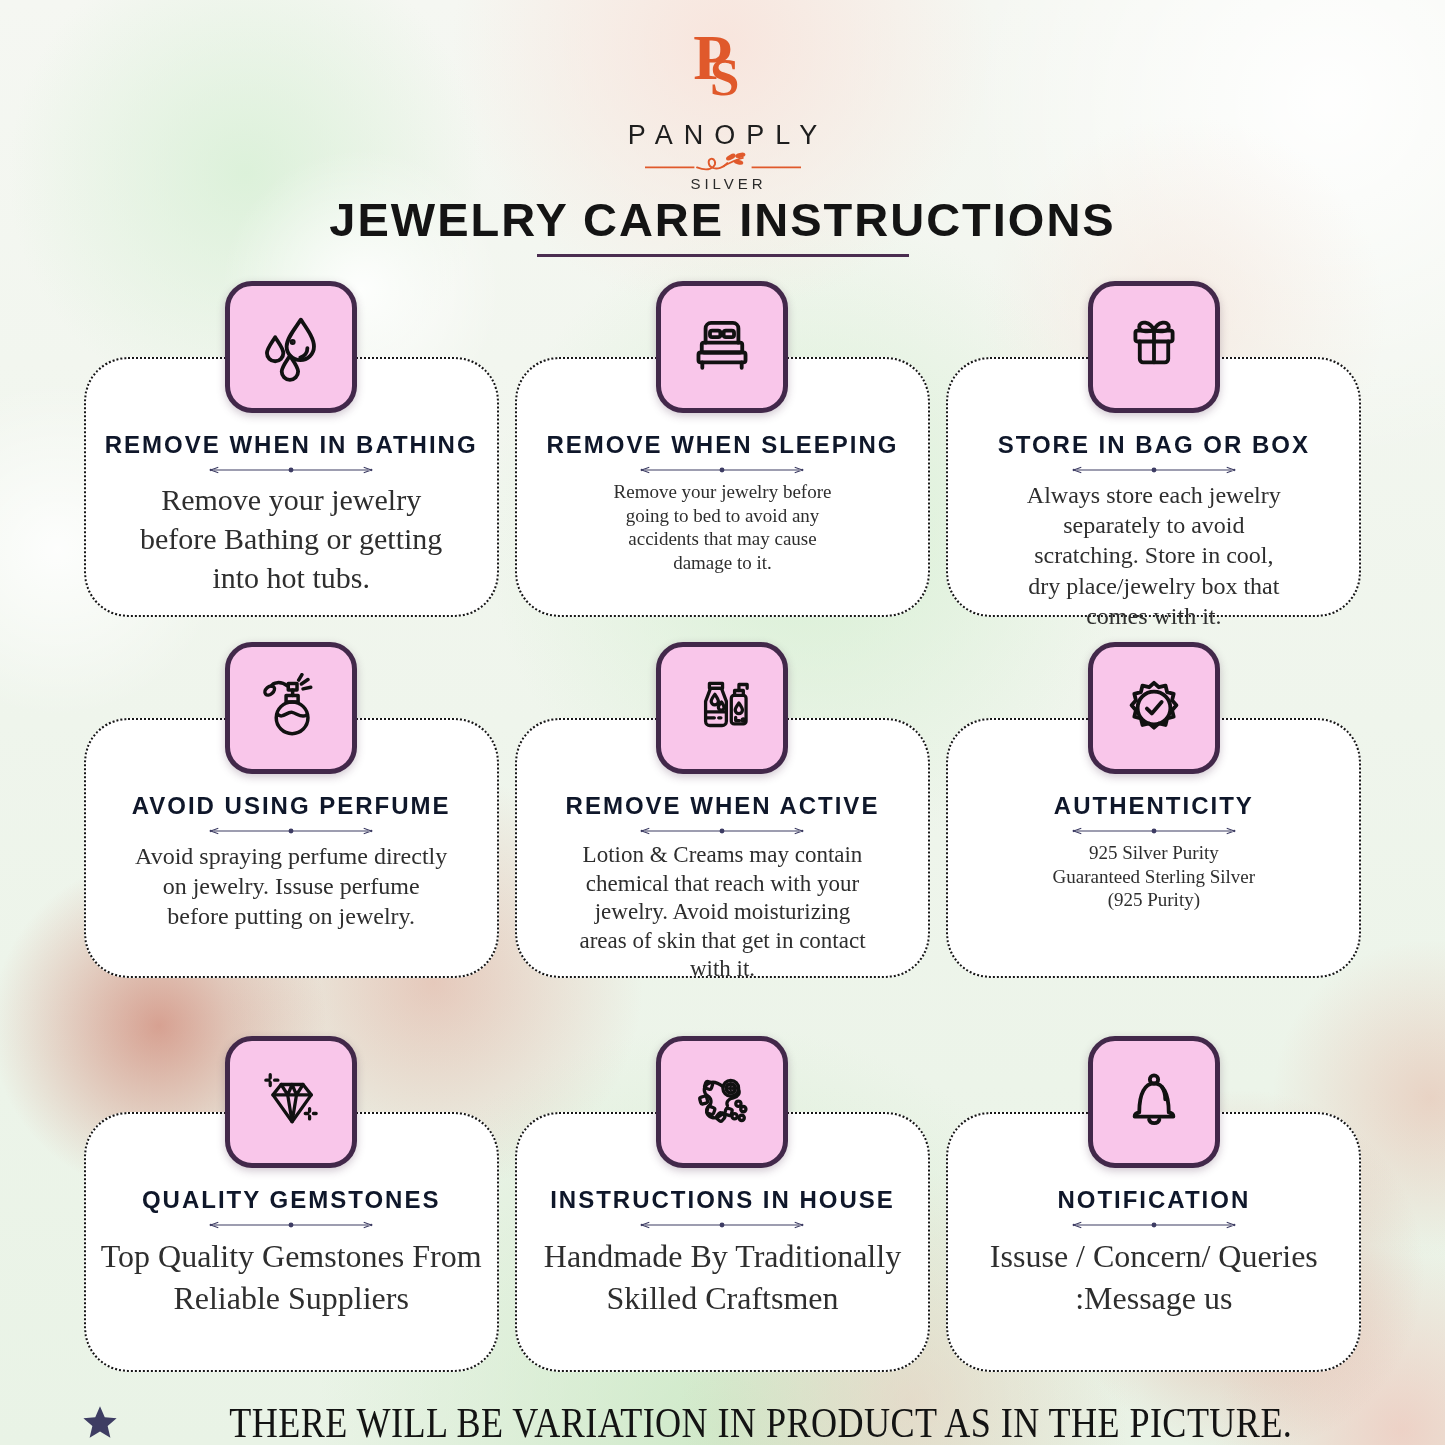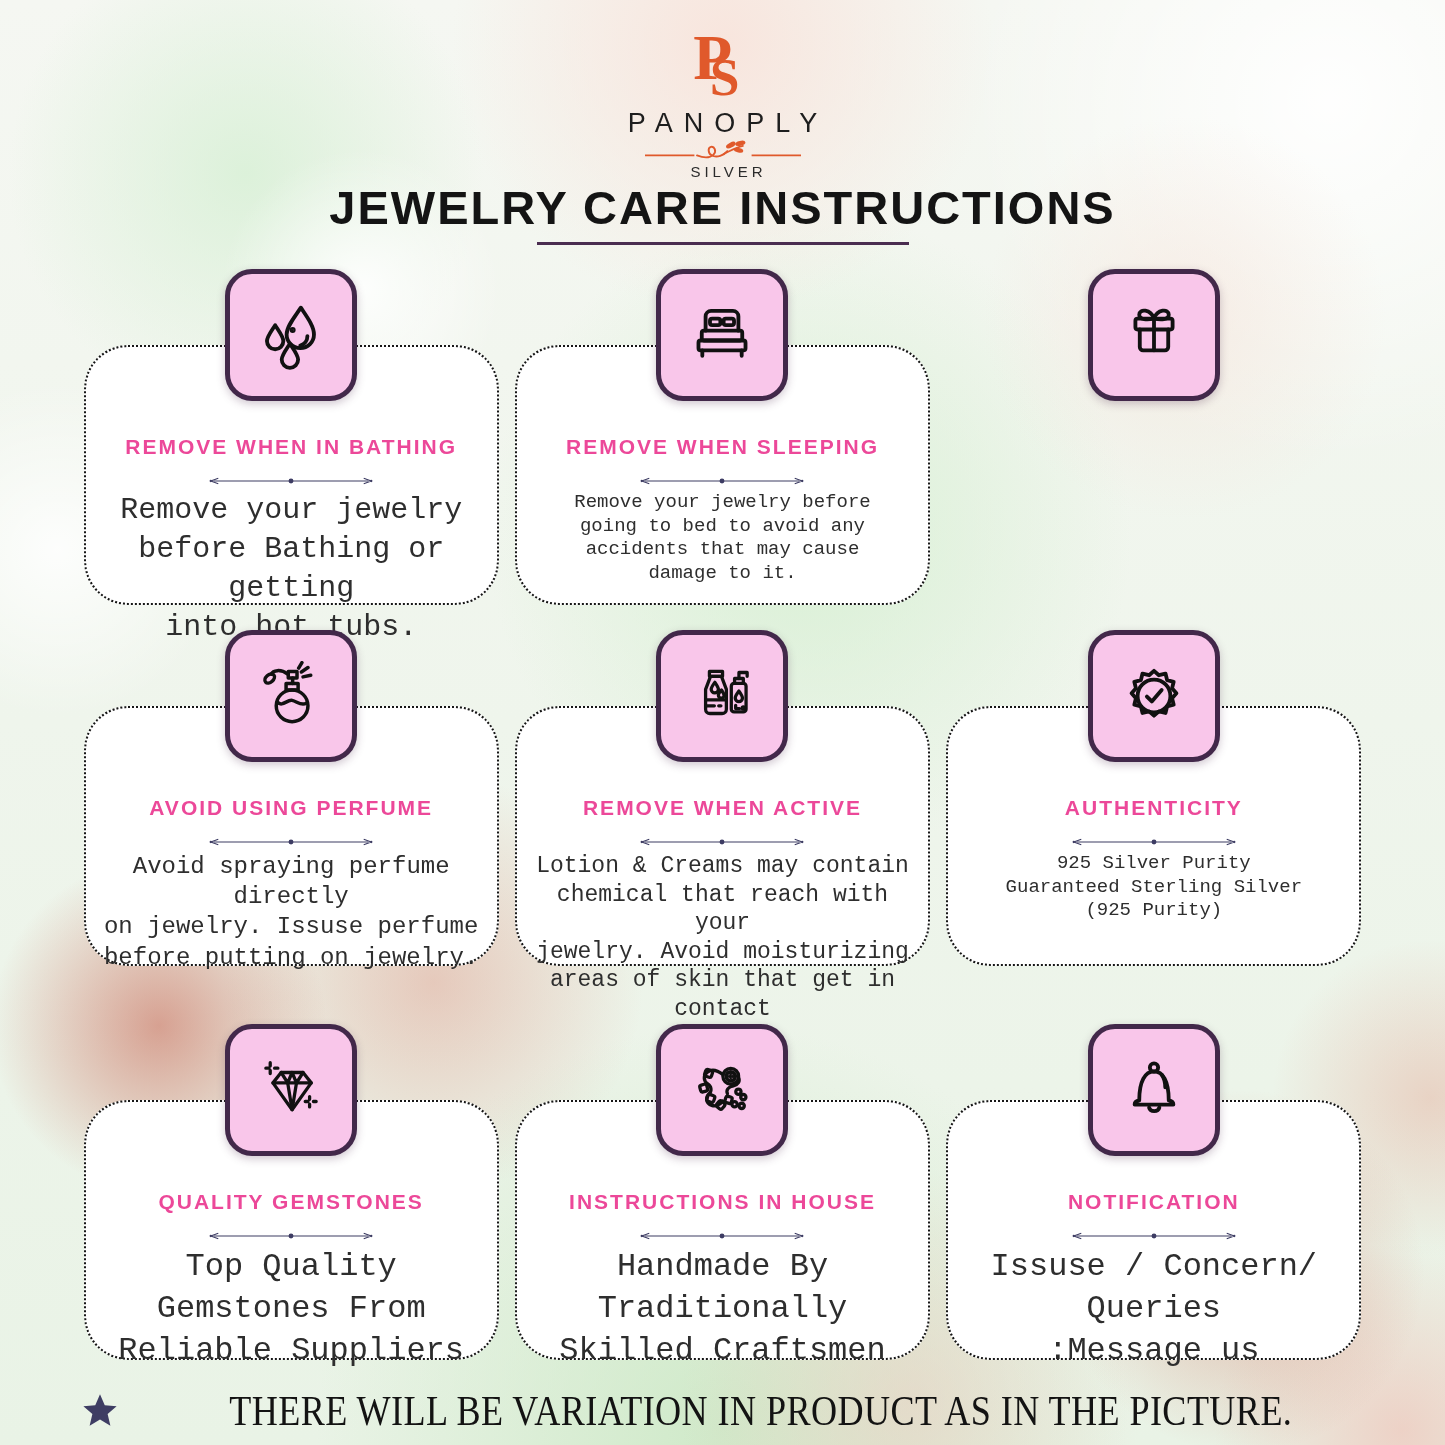--- a/index.html
+++ b/index.html
@@ -17,45 +17,45 @@
       radial-gradient(circle 200px at 25% 20%, rgba(255,255,255,.9), transparent 70%),
       radial-gradient(circle 430px at 56% 37%, rgba(209,238,205,.75), transparent 75%),
       radial-gradient(circle 500px at 92% 7%, rgba(255,255,255,.92), transparent 72%),
       radial-gradient(circle 330px at 17% 12%, rgba(216,240,214,.85), transparent 72%),
       radial-gradient(circle 240px at 4% 38%, rgba(255,255,255,.85), transparent 70%),
       radial-gradient(circle 520px at 50% 99%, rgba(203,232,196,.85), transparent 78%),
       radial-gradient(circle 260px at 97% 99%, rgba(240,182,172,.55), transparent 72%),
       linear-gradient(#f5f7f2, #e9f3e6);
   }
   .header{padding-top:26px;text-align:center;}
-  .brand-name{font-size:27px;letter-spacing:11px;text-indent:11px;color:#1e1e1e;margin-top:8px;font-weight:500;}
+  .brand-name{font-size:27px;letter-spacing:11px;text-indent:11px;color:#1e1e1e;margin-top:20px;font-weight:500;}
   .brand-sub{font-size:15px;letter-spacing:4px;text-indent:4px;color:#2b2b2b;margin-top:-2px;padding-left:8px;}
   .page-title{text-align:center;font-size:47px;font-weight:bold;letter-spacing:2px;color:#141414;}
   .title-underline{width:372px;height:3px;background:#4a2d50;margin:7px auto 0;}
   .grid{width:1278px;margin:0 auto;}
   .row{display:flex;gap:16px;justify-content:center;}
   .row1{margin-top:24px;}
   .row2{margin-top:25px;}
   .row3{margin-top:58px;}
   .unit{flex:1;display:flex;flex-direction:column;align-items:center;}
   .tile{
     width:122px;height:122px;box-sizing:content-box;background:#f9c6ea;
     border:5px solid #42284a;border-radius:27px;
     display:flex;align-items:center;justify-content:center;
     position:relative;z-index:2;box-shadow:0 3px 8px rgba(70,35,70,.25);
   }
   .card{
     width:100%;box-sizing:border-box;height:260px;margin-top:-56px;
     background:#fff;border:2.5px dotted #161616;border-radius:44px;
     padding:72px 12px 16px;text-align:center;
   }
-  .card-title{margin:16px;font-size:21px;font-weight:bold;letter-spacing:2px;color:#ec4899;white-space:nowrap;}
+  .card-title{margin:0;font-size:24px;font-weight:bold;letter-spacing:2px;color:#0f172a;white-space:nowrap;}
   .hdivider{display:block;margin:5px auto 4px;}
   .card-body{
-    margin:4px 0 0;font-family:Liberation Mono, monospace;color:#2e2e2e;
+    margin:4px 0 0;font-family:Liberation Serif, serif;color:#2e2e2e;
     white-space:pre-line;font-weight:normal;
   }
   .b31{font-size:30px;line-height:1.3;}
   .b27{font-size:32px;line-height:1.32;text-align:center;}
   .b26{font-size:19px;line-height:1.24;}
   .b24{font-size:24px;line-height:1.26;}
   .b23{font-size:23px;line-height:1.24;}
   .footer{margin-top:26px;display:flex;align-items:center;justify-content:center;gap:8px;padding-left:28px;}
   .footer-text{
     font-family:"Liberation Serif",serif;font-size:43px;color:#131313;
@@ -147,20 +147,35 @@
 
       <div class="unit">
         <div class="tile">
           <svg width="70" height="70" viewBox="0 0 64 64" fill="none" stroke="#111" stroke-width="3.5" stroke-linecap="round" stroke-linejoin="round">
             <path d="M32 17c-3-8.5-13.5-9.5-13.5-3.5 0 4.8 7.5 4.7 13.5 3.5z"></path>
             <path d="M32 17c3-8.5 13.5-9.5 13.5-3.5 0 4.8-7.5 4.7-13.5 3.5z"></path>
             <rect x="15" y="17" width="34" height="10" rx="2"></rect>
             <path d="M19 27v16a3 3 0 0 0 3 3h20a3 3 0 0 0 3-3V27"></path>
             <path d="M32 17v29"></path>
           </svg>
+        </div>
+        <div class="card">
+          <h3 class="card-title">STORE IN BAG OR BOX</h3>
+          <svg class="hdivider" width="170" height="12" viewBox="0 0 180 12">
+            <path d="M8 6h164" stroke="#3d3c63" stroke-width="1.3"></path>
+            <circle cx="90" cy="6" r="2.6" fill="#3d3c63"></circle>
+            <circle cx="5" cy="6" r="1.2" fill="#3d3c63"></circle>
+              <circle cx="175" cy="6" r="1.2" fill="#3d3c63"></circle>
+            <path d="M5 6l8-3M5 6l8 3M175 6l-8-3M175 6l-8 3" stroke="#3d3c63" stroke-width="1.2" fill="none"></path>
+          </svg>
+          <p class="card-body b24">Always store each jewelry
+separately to avoid
+scratching. Store in cool,
+dry place/jewelry box that
+comes with it.</p>
         </div>
       </div>
     </div>
 
     <div class="row row2">
 
       <div class="unit">
         <div class="tile">
           <svg width="70" height="70" viewBox="0 0 64 64" fill="none" stroke="#111" stroke-width="3.2" stroke-linecap="round" stroke-linejoin="round">
             <circle cx="33" cy="41" r="14.5"></circle>

